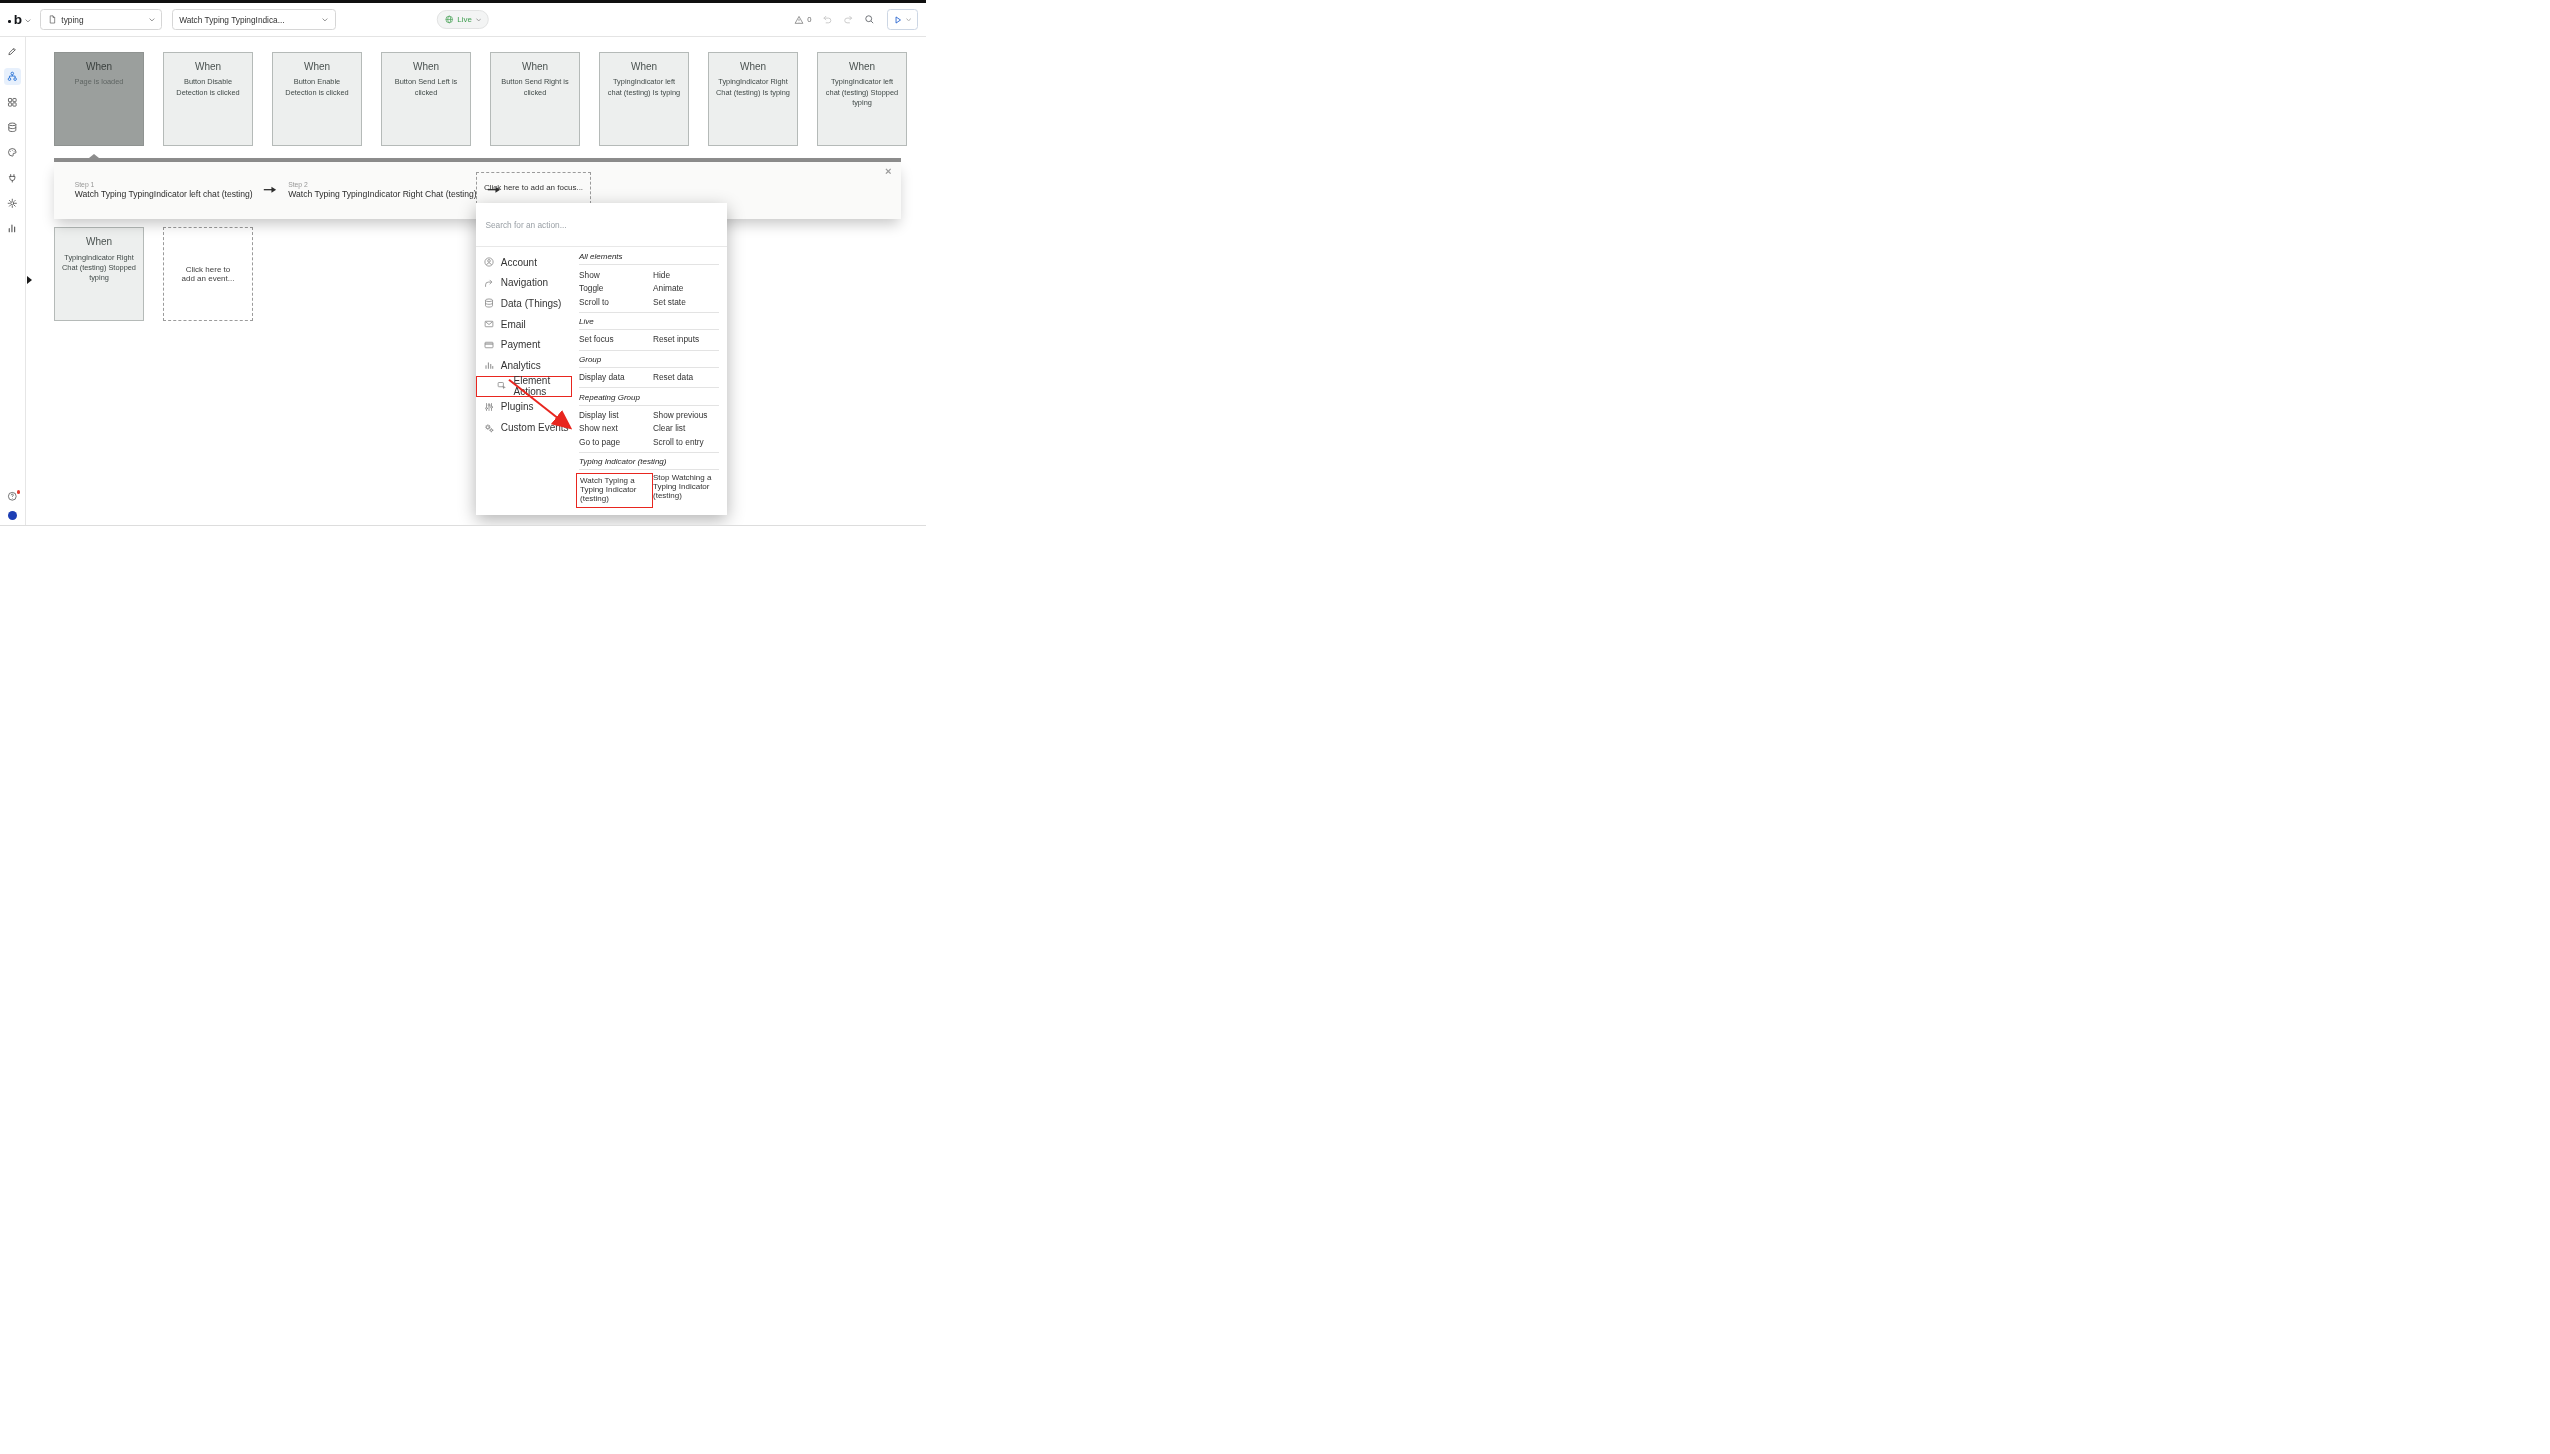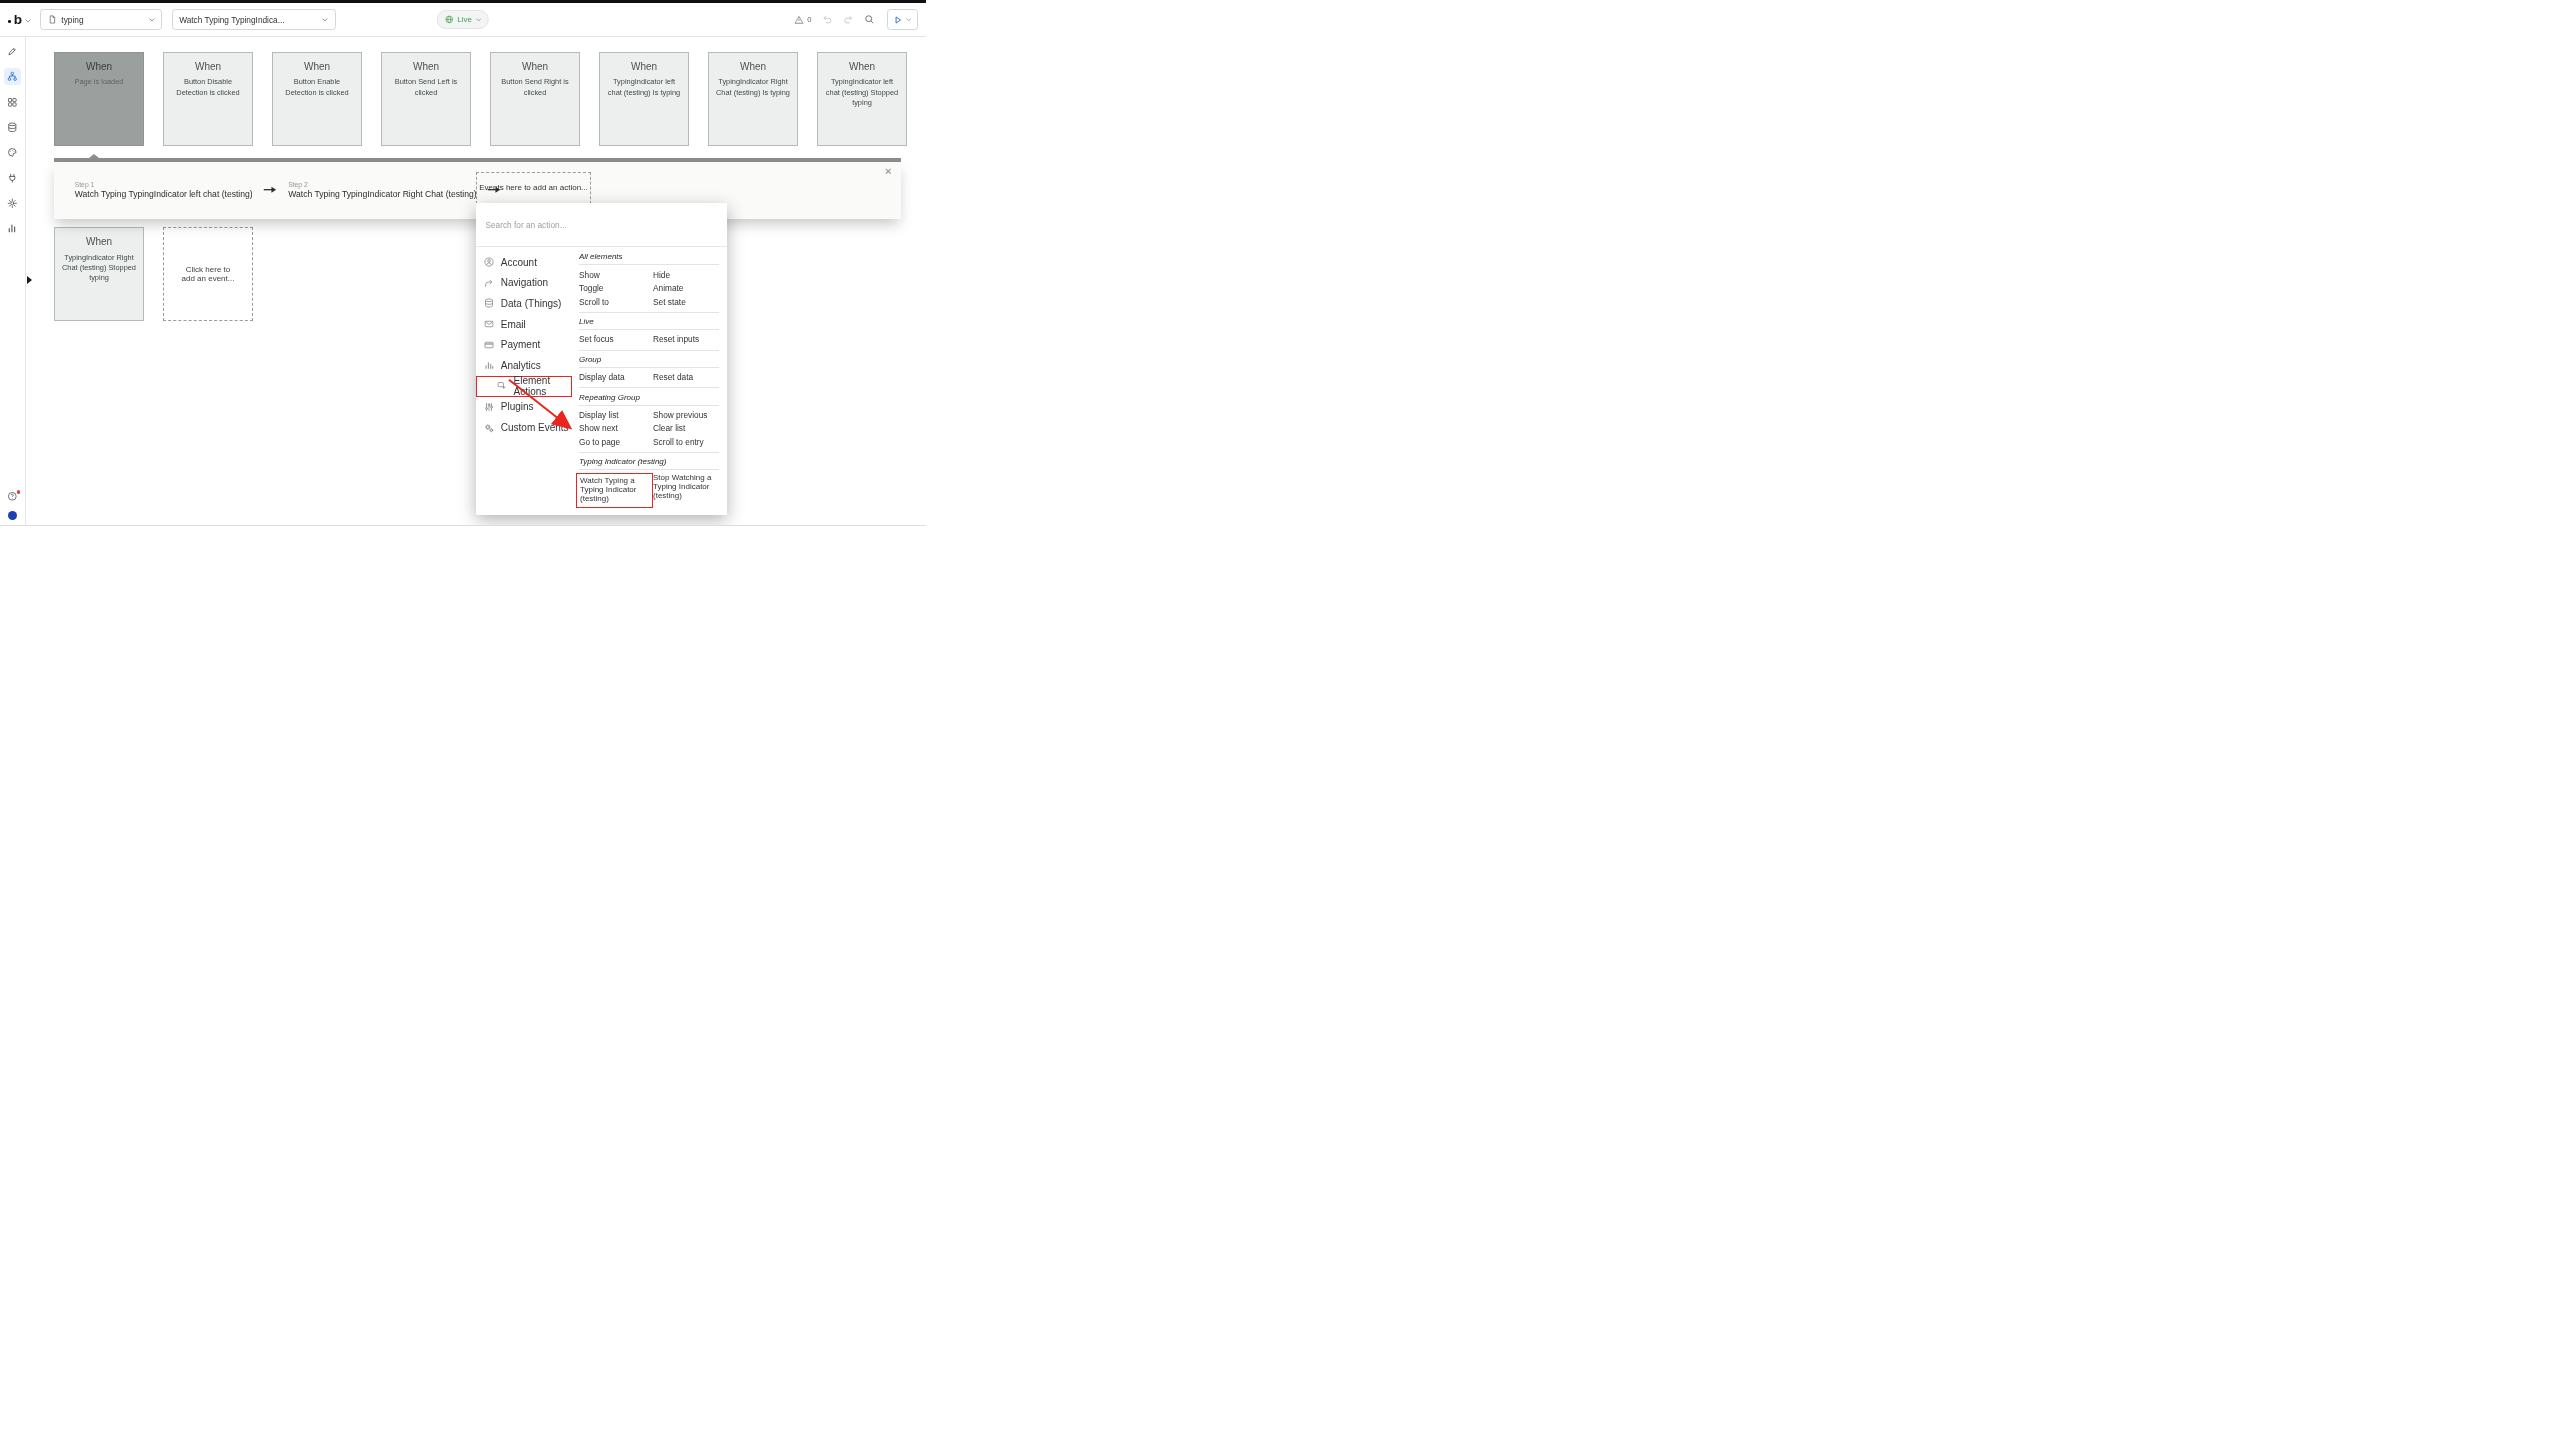--- a/index.html
+++ b/index.html
@@ -278,21 +278,21 @@
           <path d="M16 2.8 L24 8 L16 13.2 Z" fill="#2e2e2e"></path>
         </svg>
       <div class="step">
         <div class="step-label">Step 2</div>
         <div class="step-title">Watch Typing TypingIndicator Right Chat (testing)</div>
       </div>
       <svg class="flow-arrow" width="17.7" height="9.4" viewBox="0 0 30 16">
           <path d="M3 8 H18" stroke="#2e2e2e" stroke-width="2.2" fill="none"></path>
           <path d="M16 2.8 L24 8 L16 13.2 Z" fill="#2e2e2e"></path>
         </svg>
-      <div class="add-action">Events here to add an action...</div>
+      <div class="add-action">Click here to add an focus...</div>
       <div class="panel-close">×</div>
     </div>
   </section>
 
   <div class="events-row row2">
     <div class="event-card">
       <div class="event-title">When</div>
       <div class="event-sub">TypingIndicator Right Chat (testing) Stopped typing</div>
     </div>
     <div class="event-card dashed">Click here to add an event...</div>

